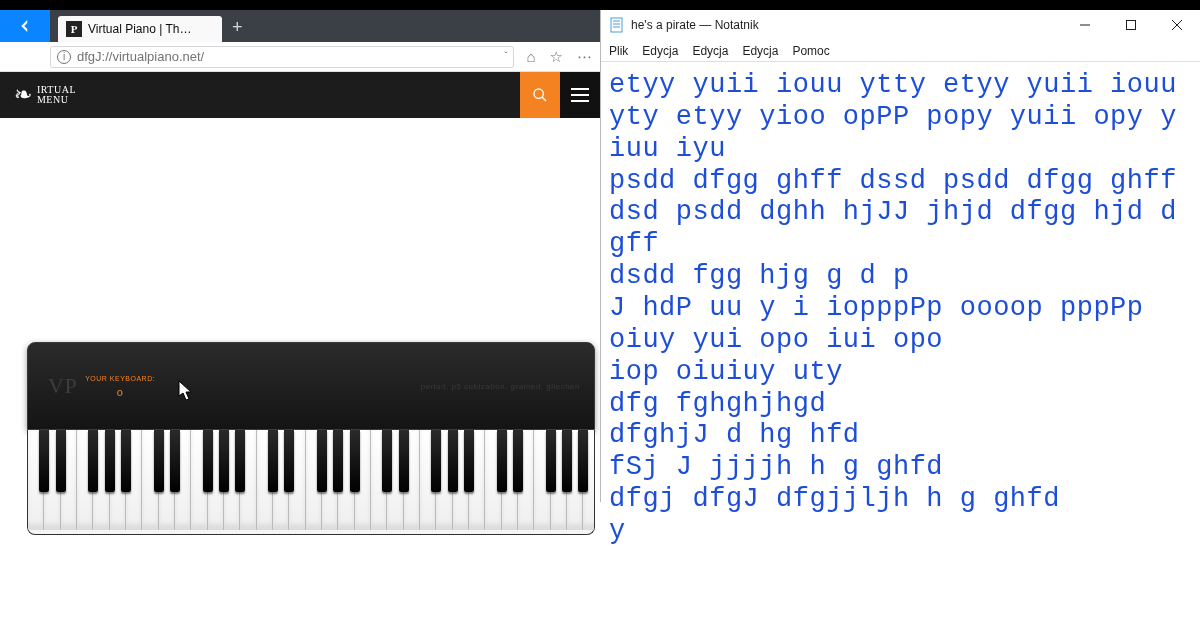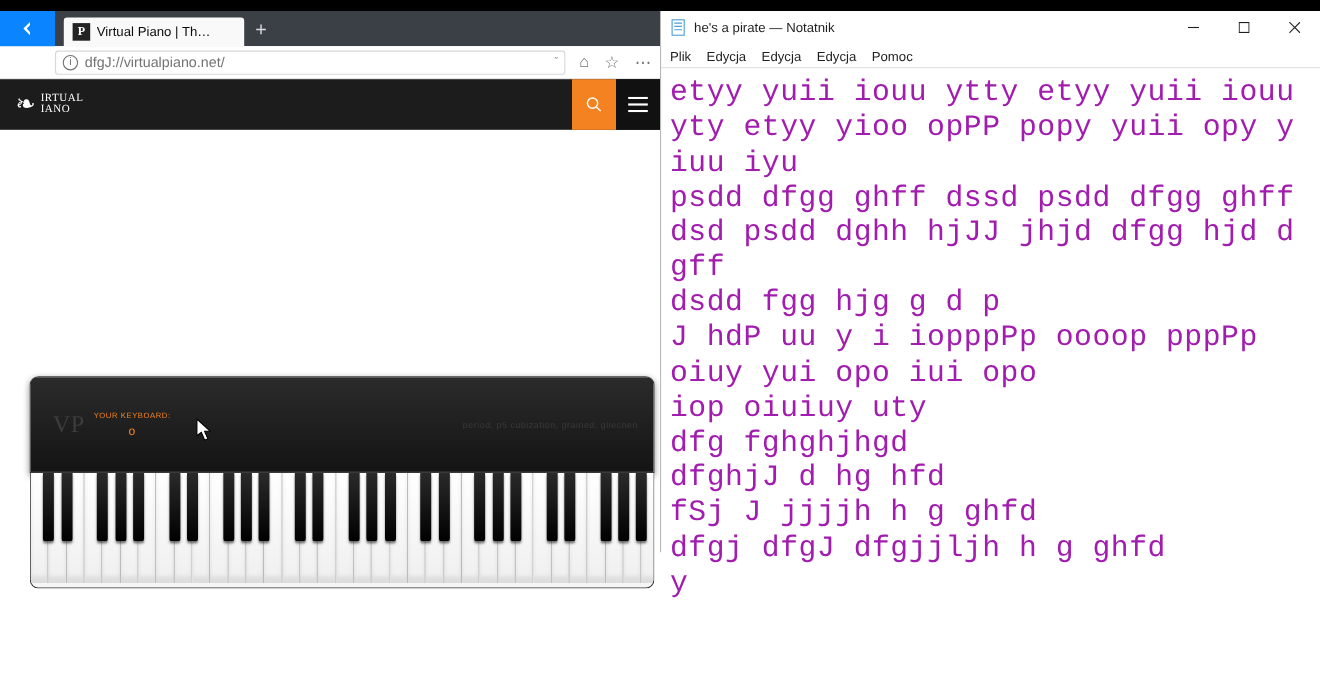--- a/index.html
+++ b/index.html
@@ -51,21 +51,21 @@
 
   
   .notepad { position:absolute; left:600px; top:10px; width:600px; height:492px; background:#fff; border-left:1px solid #b9b9b9; }
   .np-titlebar { height:30px; background:#fff; display:flex; align-items:center; padding-left:8px; font-size:12px; color:#1f1f1f; }
   .np-titlebar .np-icon { width:16px; height:16px; margin-right:6px; display:inline-flex; }
   .np-titlebar .np-icon svg { width:16px; height:16px; }
   .win-btns { margin-left:auto; display:flex; }
   .win-btn { width:46px; height:30px; display:flex; align-items:center; justify-content:center; color:#1f1f1f; }
   .win-btn svg { width:10px; height:10px; stroke:#1f1f1f; stroke-width:1; fill:none; }
   .np-menu { height:22px; border-bottom:1px solid #dfdfdf; display:flex; align-items:center; gap:14px; padding-left:8px; font-size:12px; color:#1f1f1f; }
-  .np-body { padding:8px 8px 0 8px; font:27px/1.18 Consolas,"Courier New",monospace; color:#a21caf; white-space:pre-wrap; word-break:break-all; letter-spacing:.5px; }
+  .np-body { padding:8px 8px 0 8px; font:27px/1.18 Consolas,"Courier New",monospace; color:#1d4ed8; white-space:pre-wrap; word-break:break-all; letter-spacing:.5px; }
 </style>
 </head>
 <body>
 
 <div class="topbar"></div>
 
 <div class="browser">
   <div class="tabstrip">
     <div class="back-btn">
       <svg viewBox="0 0 24 24">
@@ -93,21 +93,21 @@
       <span>☆</span>
       <span>⋯</span>
     </div>
   </div>
 
   <div class="page">
     <div class="siteheader">
       <div class="logo">
         <span class="ornament">❧</span>
         <span style="white-space:pre;font-size:10px;line-height:1">IRTUAL
-IANO</span>
+MENU</span>
       </div>
       <div class="sitehdr-spacer"></div>
       <div class="search-btn">
         <svg viewBox="0 0 24 24">
             <circle cx="10" cy="10" r="7"></circle>
             <line x1="15" y1="15" x2="21" y2="21"></line>
           </svg>
       </div>
       <div class="hamburger">
         <svg viewBox="0 0 18 14">

